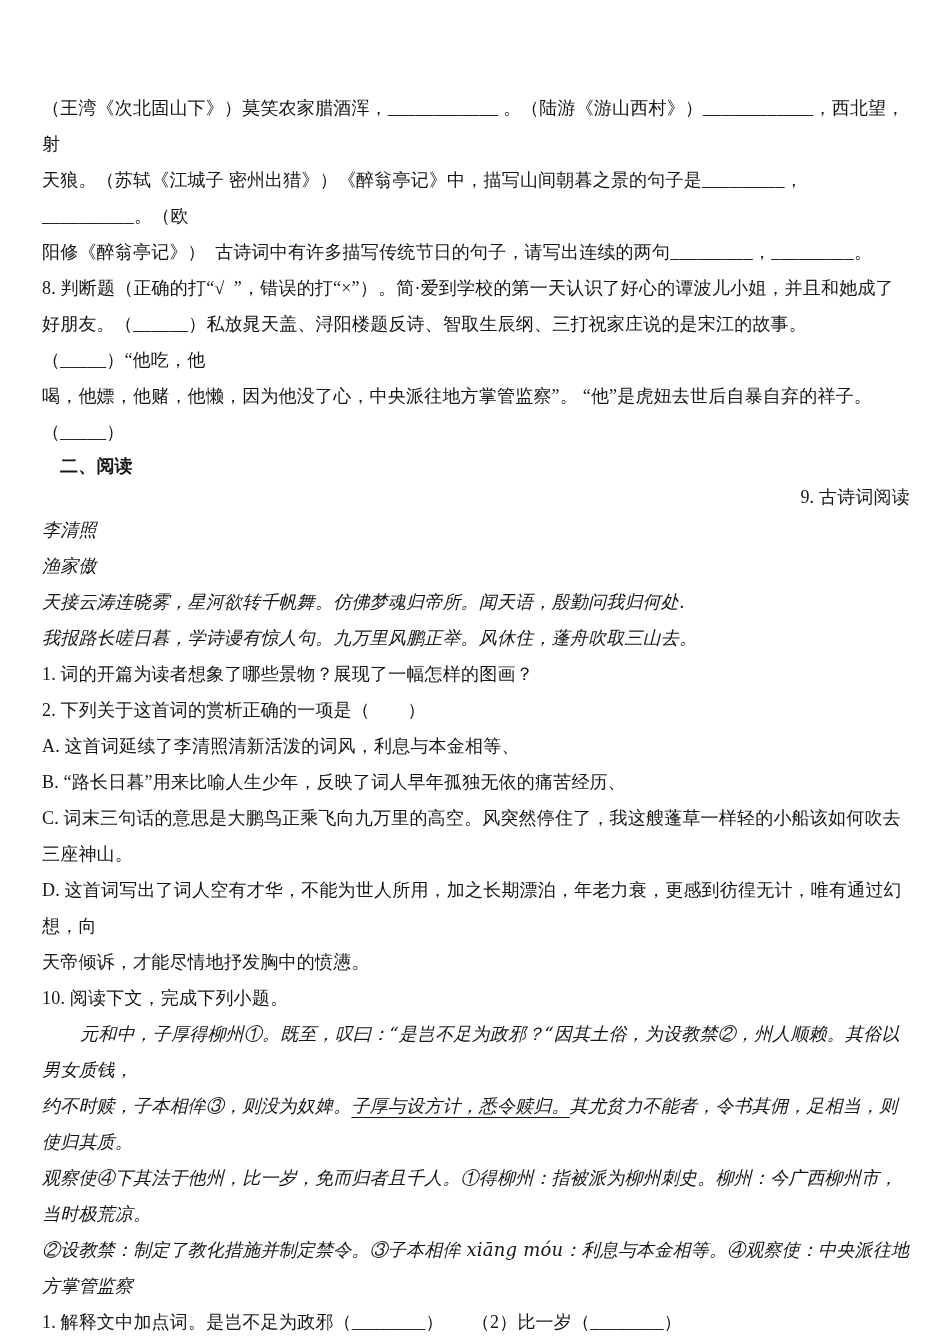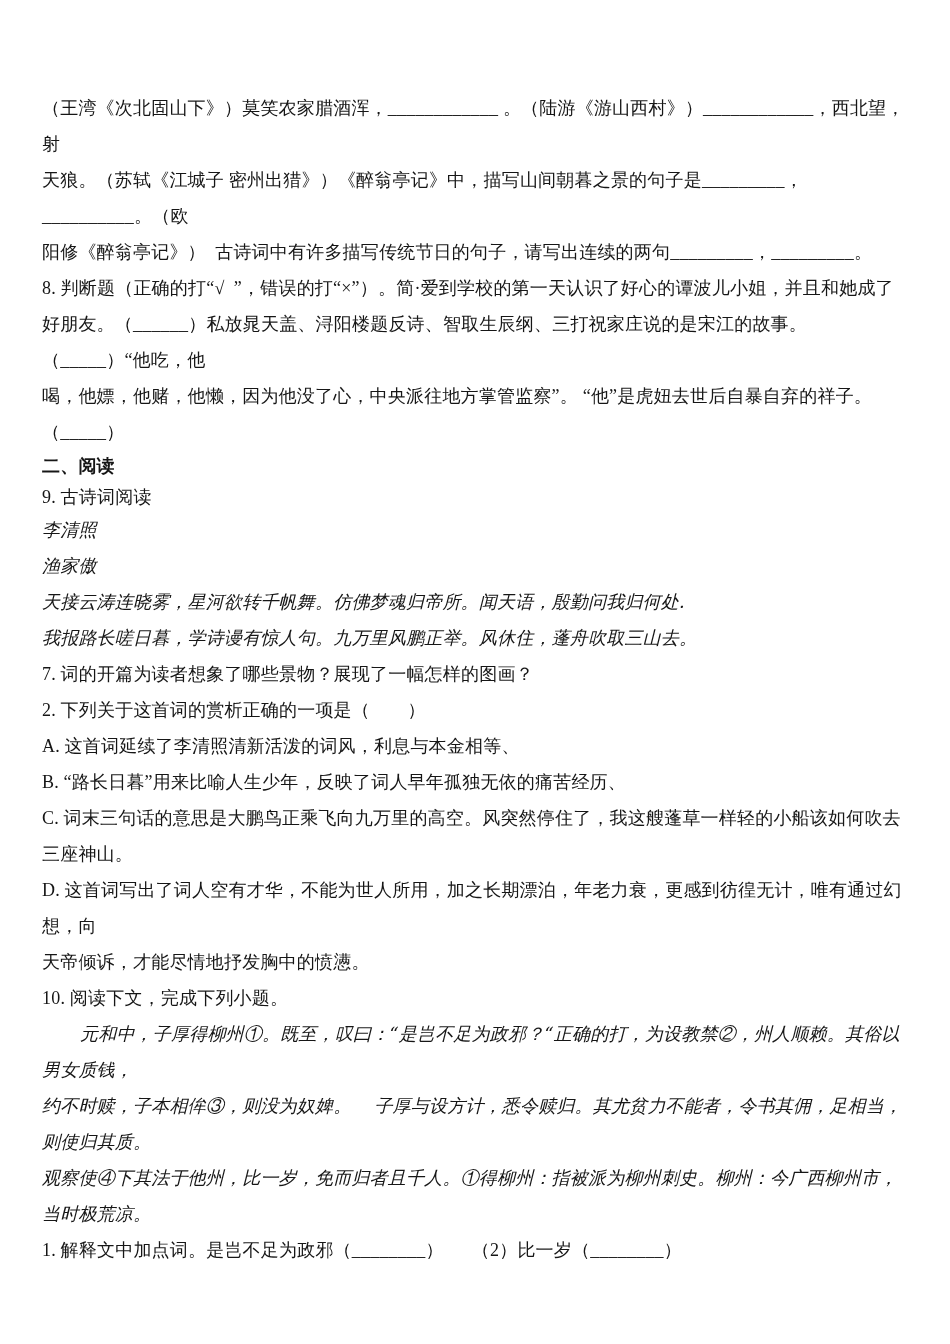--- a/index.html
+++ b/index.html
@@ -23,25 +23,25 @@
     line-height: 36px;
     white-space: pre-wrap;
     letter-spacing: 0.2px;
   }
   .bold { font-weight: bold; }
   .kai {
     font-family: "DejaVu Serif", "Liberation Serif", serif;
     font-style: italic;
   }
   .indent { text-indent: 38px; }
-  .lh30 { line-height: 30px; }
-  .lh32 { line-height: 32px; }
+  .lh30 { line-height: 30px; text-align: right; }
+  .lh32 { line-height: 32px; margin-left: 18px; }
   .u {
+    text-decoration: underline;
     text-underline-offset: 5px;
-    margin-left: 23px;
   }
 </style>
 </head>
 <body>
 
 <div class="page">
   <div class="content">
 
     <div class="line">（王湾《次北固山下》）莫笑农家腊酒浑，____________ 。（陆游《游山西村》）____________，西北望，射</div>
     <div class="line">天狼。（苏轼《江城子 密州出猎》）《醉翁亭记》中，描写山间朝暮之景的句子是_________，__________。（欧</div>
@@ -51,28 +51,29 @@
     <div class="line">好朋友。（______）私放晁天盖、浔阳楼题反诗、智取生辰纲、三打祝家庄说的是宋江的故事。  （_____）“他吃，他</div>
     <div class="line">喝，他嫖，他赌，他懒，因为他没了心，中央派往地方掌管监察”。 “他”是虎妞去世后自暴自弃的祥子。（_____）</div>
 
     <div class="line bold lh32">二、阅读</div>
 
     <div class="line lh30">9. 古诗词阅读</div>
     <div class="line kai">李清照</div>
     <div class="line kai">渔家傲</div>
     <div class="line kai">天接云涛连晓雾，星河欲转千帆舞。仿佛梦魂归帝所。闻天语，殷勤问我归何处.</div>
     <div class="line kai">我报路长嗟日暮，学诗谩有惊人句。九万里风鹏正举。风休住，蓬舟吹取三山去。</div>
-    <div class="line">7. 词的开篇为读者想象了哪些景物？展现了一幅怎样的图画？</div>
+    <div class="line">1. 词的开篇为读者想象了哪些景物？展现了一幅怎样的图画？</div>
     <div class="line">2. 下列关于这首词的赏析正确的一项是（        ）</div>
     <div class="line">A. 这首词延续了李清照清新活泼的词风，利息与本金相等、</div>
     <div class="line">B. “路长日暮”用来比喻人生少年，反映了词人早年孤独无依的痛苦经历、</div>
     <div class="line">C. 词末三句话的意思是大鹏鸟正乘飞向九万里的高空。风突然停住了，我这艘蓬草一样轻的小船该如何吹去三座神山。</div>
     <div class="line">D. 这首词写出了词人空有才华，不能为世人所用，加之长期漂泊，年老力衰，更感到彷徨无计，唯有通过幻想，向</div>
     <div class="line">天帝倾诉，才能尽情地抒发胸中的愤懑。</div>
 
     <div class="line">10. 阅读下文，完成下列小题。</div>
-    <div class="line kai indent">元和中，子厚得柳州①。既至，叹曰：“是岂不足为政邪？“正确的打，为设教禁②，州人顺赖。其俗以男女质钱，</div>
+    <div class="line kai indent">元和中，子厚得柳州①。既至，叹曰：“是岂不足为政邪？“因其土俗，为设教禁②，州人顺赖。其俗以男女质钱，</div>
     <div class="line kai"><span>约不时赎，子本相侔③，则没为奴婢。</span><span class="u">子厚与设方计，悉令赎归。</span><span>其尤贫力不能者，令书其佣，足相当，则使归其质。</span></div>
     <div class="line kai">观察使④下其法于他州，比一岁，免而归者且千人。①得柳州：指被派为柳州刺史。柳州：今广西柳州市，当时极荒凉。</div>
+    <div class="line kai">②设教禁：制定了教化措施并制定禁令。③子本相侔 xiāng móu：利息与本金相等。④观察使：中央派往地方掌管监察</div>
     <div class="line">1. 解释文中加点词。是岂不足为政邪（________）      （2）比一岁（________）</div>
 
   </div>
 </div>
 
 </body></html>

